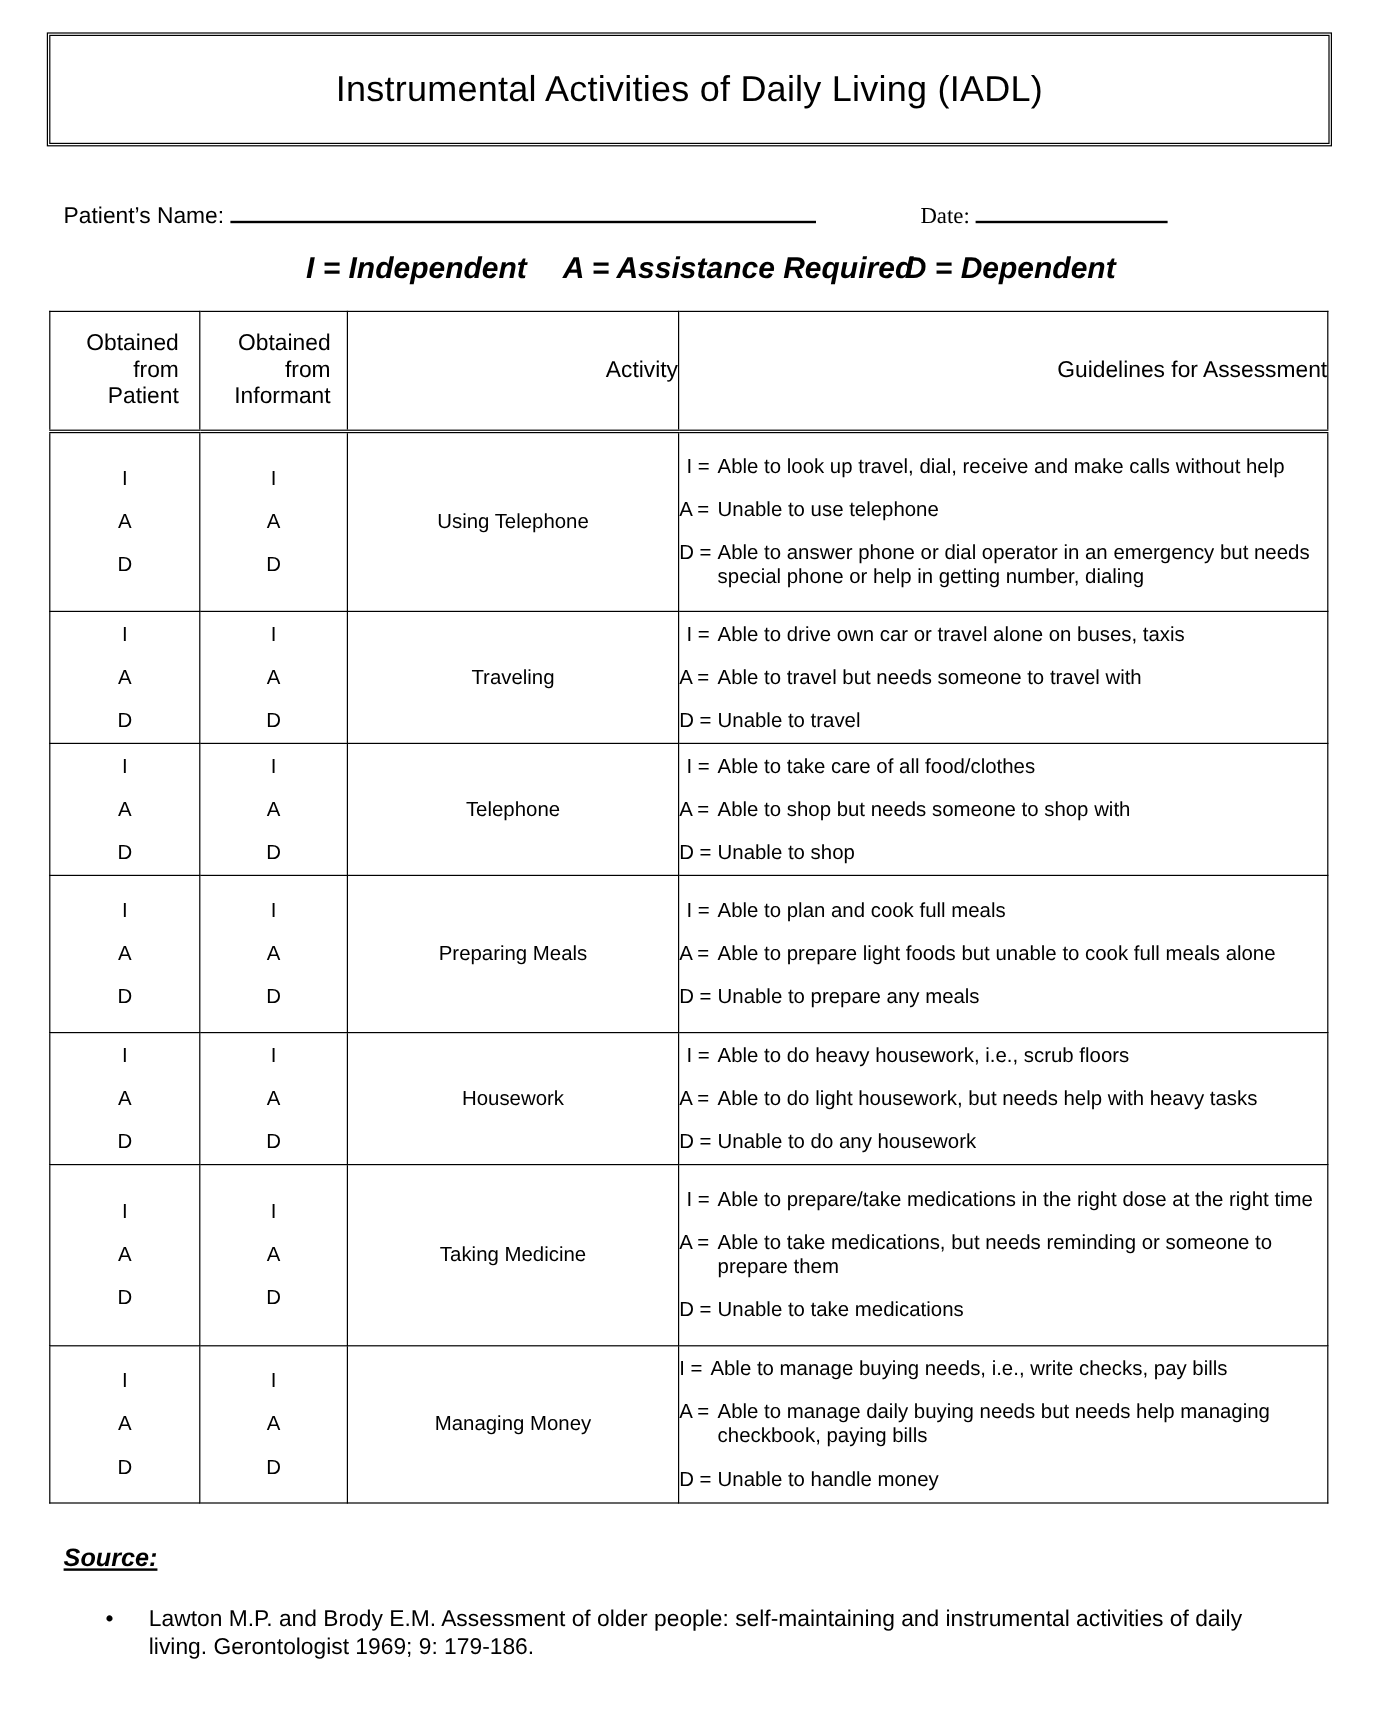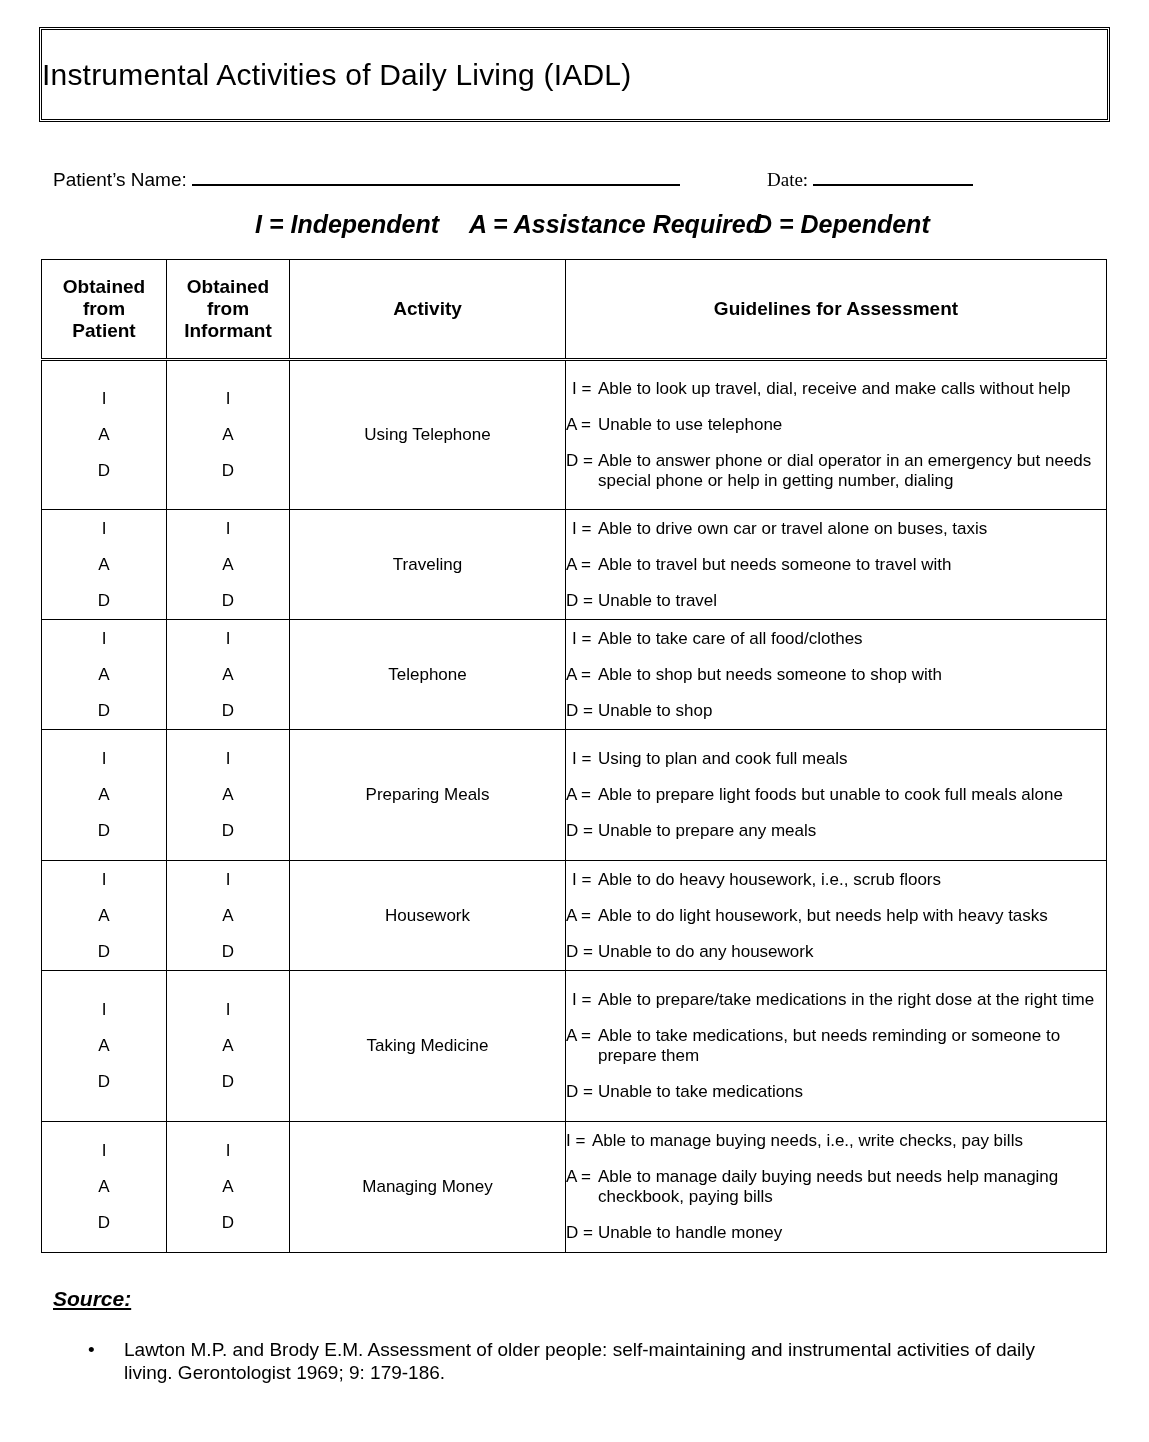--- a/index.html
+++ b/index.html
@@ -3,21 +3,21 @@
 <meta charset="utf-8">
 <style>
   html, body { margin: 0; padding: 0; background: #ffffff; }
   body {
     width: 1149px; height: 1442px; position: relative; overflow: hidden;
     font-family: "Liberation Sans", sans-serif; color: #000;
   }
   .title-box {
     position: absolute; left: 39px; top: 27px; width: 1065px; height: 89px;
     border: 3px double #000;
-    display: flex; align-items: center; 
+    display: flex; align-items: center; justify-content: center;
   }
   .title-box h1 {
     margin: 0; font-size: 30px; font-weight: normal; letter-spacing: 0.2px;
   }
   .field-row { position: absolute; top: 164px; font-size: 19px; }
   .field-row .label { vertical-align: baseline; }
   .field-line {
     display: inline-block; border-bottom: 2px solid #000; height: 20px;
     vertical-align: baseline; margin-left: 5px;
   }
@@ -25,21 +25,21 @@
     position: absolute; top: 210px; font-size: 25px; font-style: italic; font-weight: bold;
   }
   table.iadl {
     position: absolute; left: 41px; top: 259px; width: 1065px;
     border-collapse: collapse; table-layout: fixed; font-size: 17px;
   }
   table.iadl td, table.iadl th {
     border: 1px solid #000; padding: 0; vertical-align: middle;
   }
   table.iadl thead th {
-    font-weight: bold; font-size: 19px; text-align: center; line-height: 22px;
+    font-weight: normal; font-size: 19px; text-align: right; line-height: 22px;
     height: 84px; border-bottom: 3px double #000;
   }
   td.code-col { text-align: center; }
   td.code-col .codes { display: flex; flex-direction: column; align-items: center; }
   td.code-col .codes span { line-height: 36px; }
   td.activity { text-align: center; font-size: 17px; }
   td.guidelines { padding: 6px 10px 6px 10px; }
   .g-item {
     display: flex; line-height: 20px; margin: 0;
   }
@@ -202,21 +202,21 @@
           <div class="codes">
             <span>I</span>
             <span>A</span>
             <span>D</span>
           </div>
         </td>
         <td class="activity">Preparing Meals</td>
         <td class="guidelines">
           <div class="g-item">
             <span class="g-key ind">I =</span>
-            <span class="g-text">Using to plan and cook full meals</span>
+            <span class="g-text">Able to plan and cook full meals</span>
           </div>
           <div class="g-item">
             <span class="g-key">A =</span>
             <span class="g-text">Able to prepare light foods but unable to cook full meals alone</span>
           </div>
           <div class="g-item">
             <span class="g-key">D =</span>
             <span class="g-text">Unable to prepare any meals</span>
           </div>
         </td>

